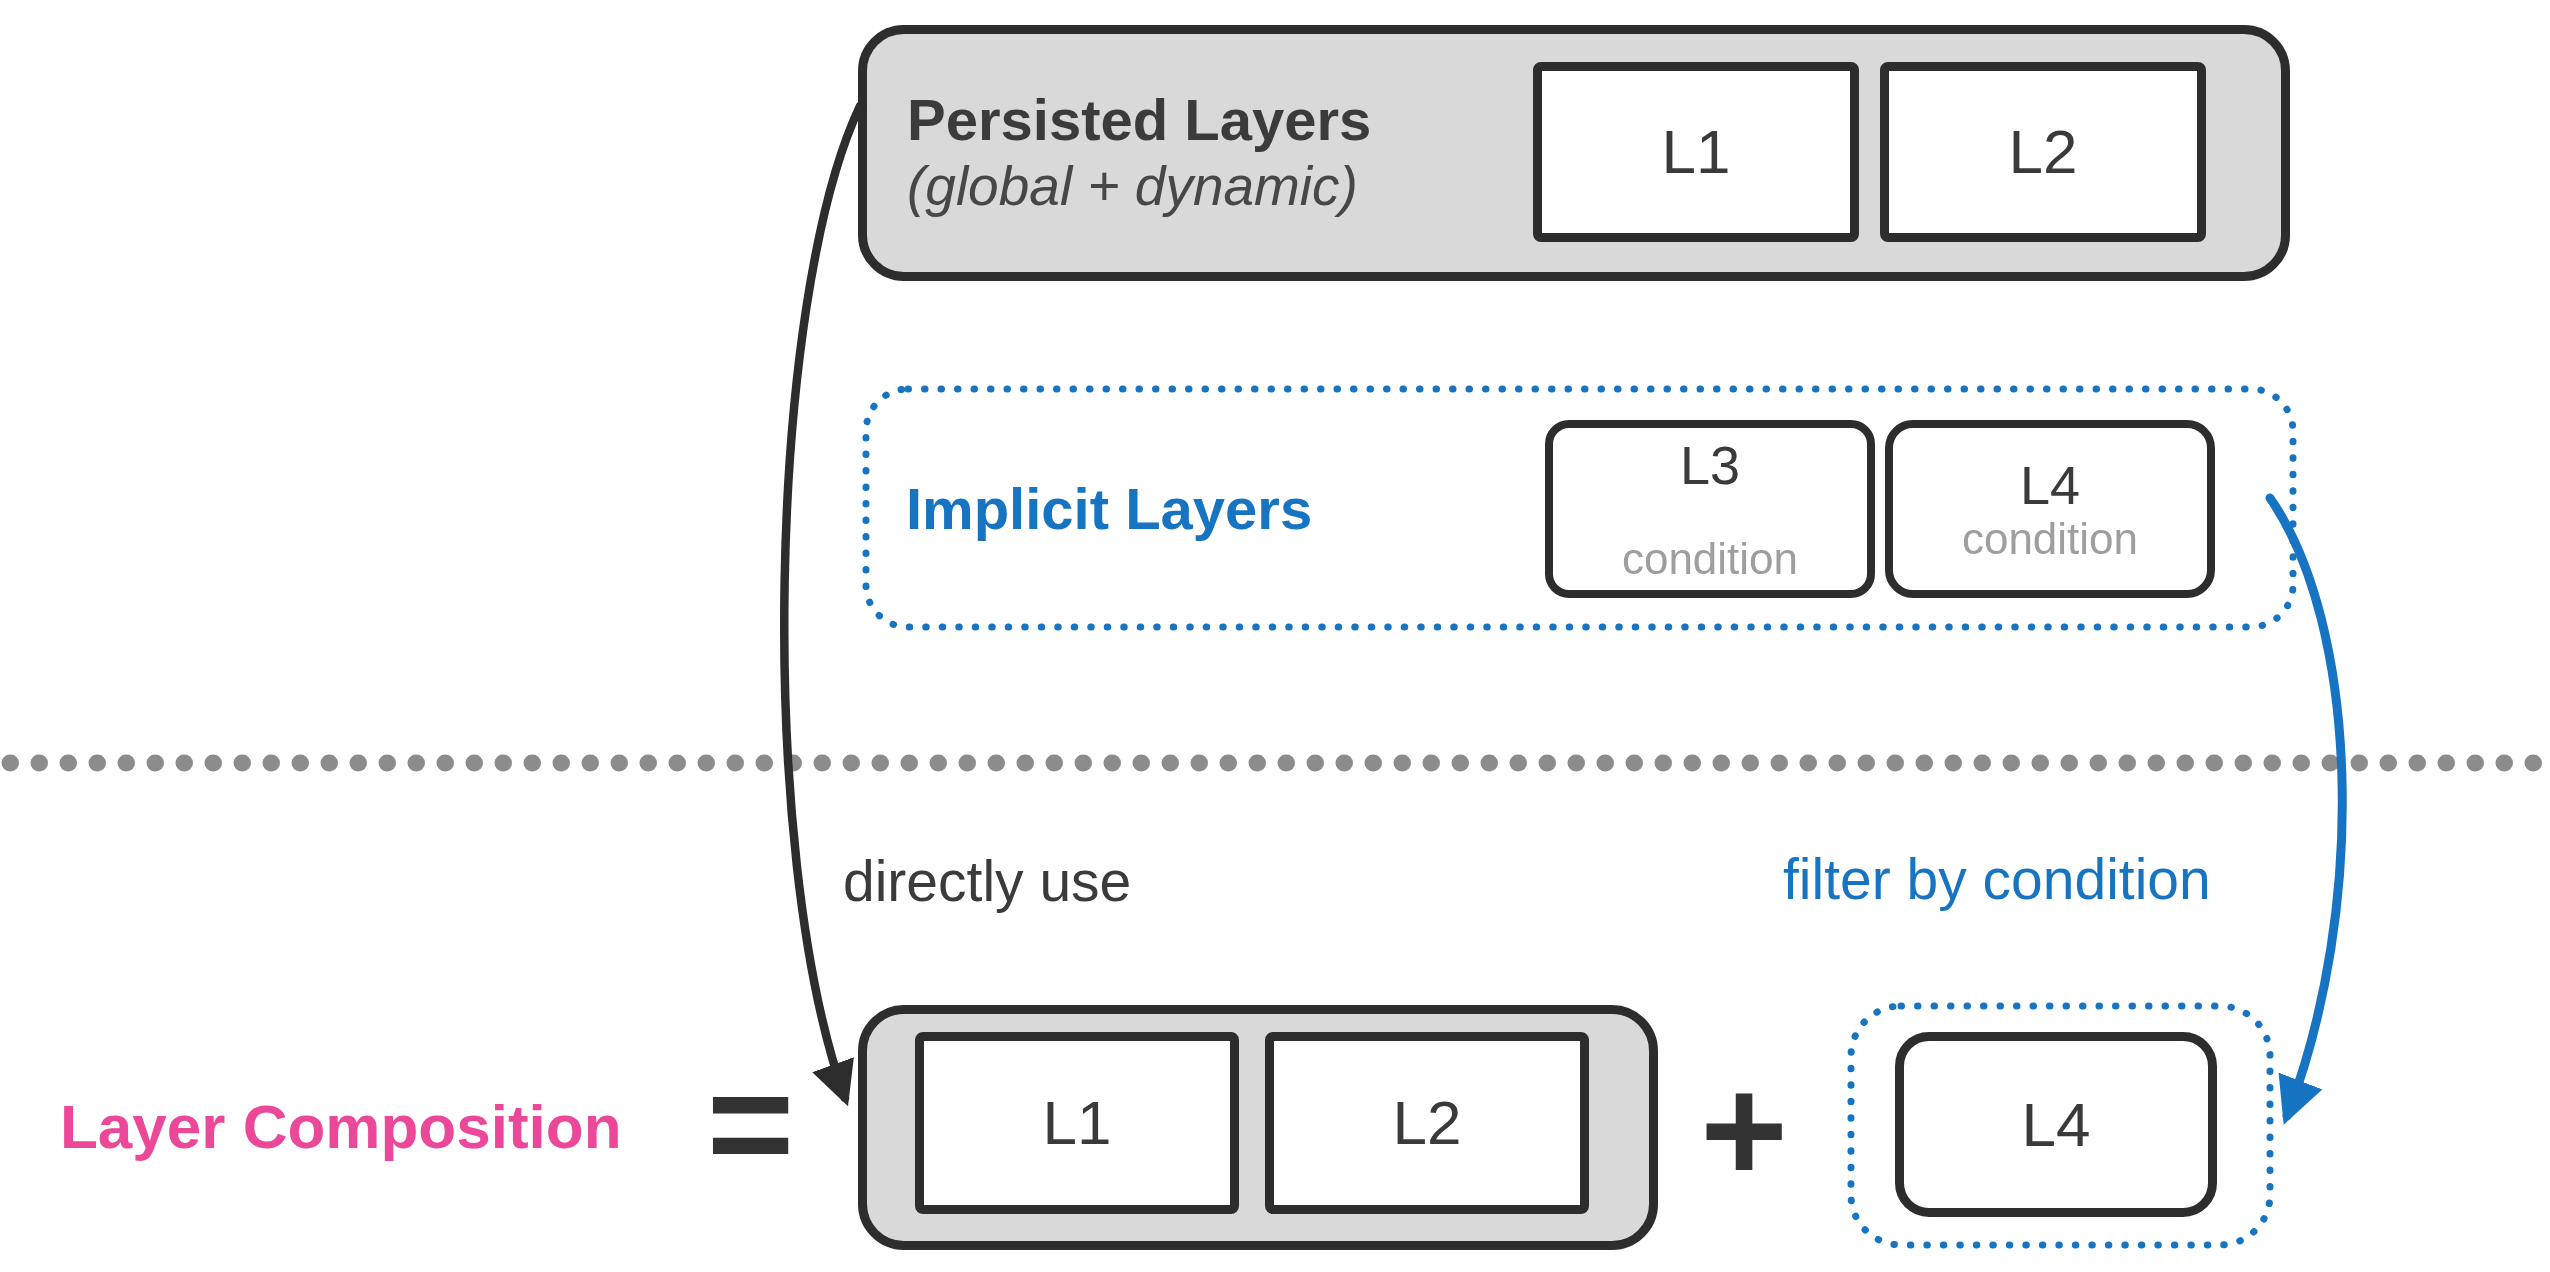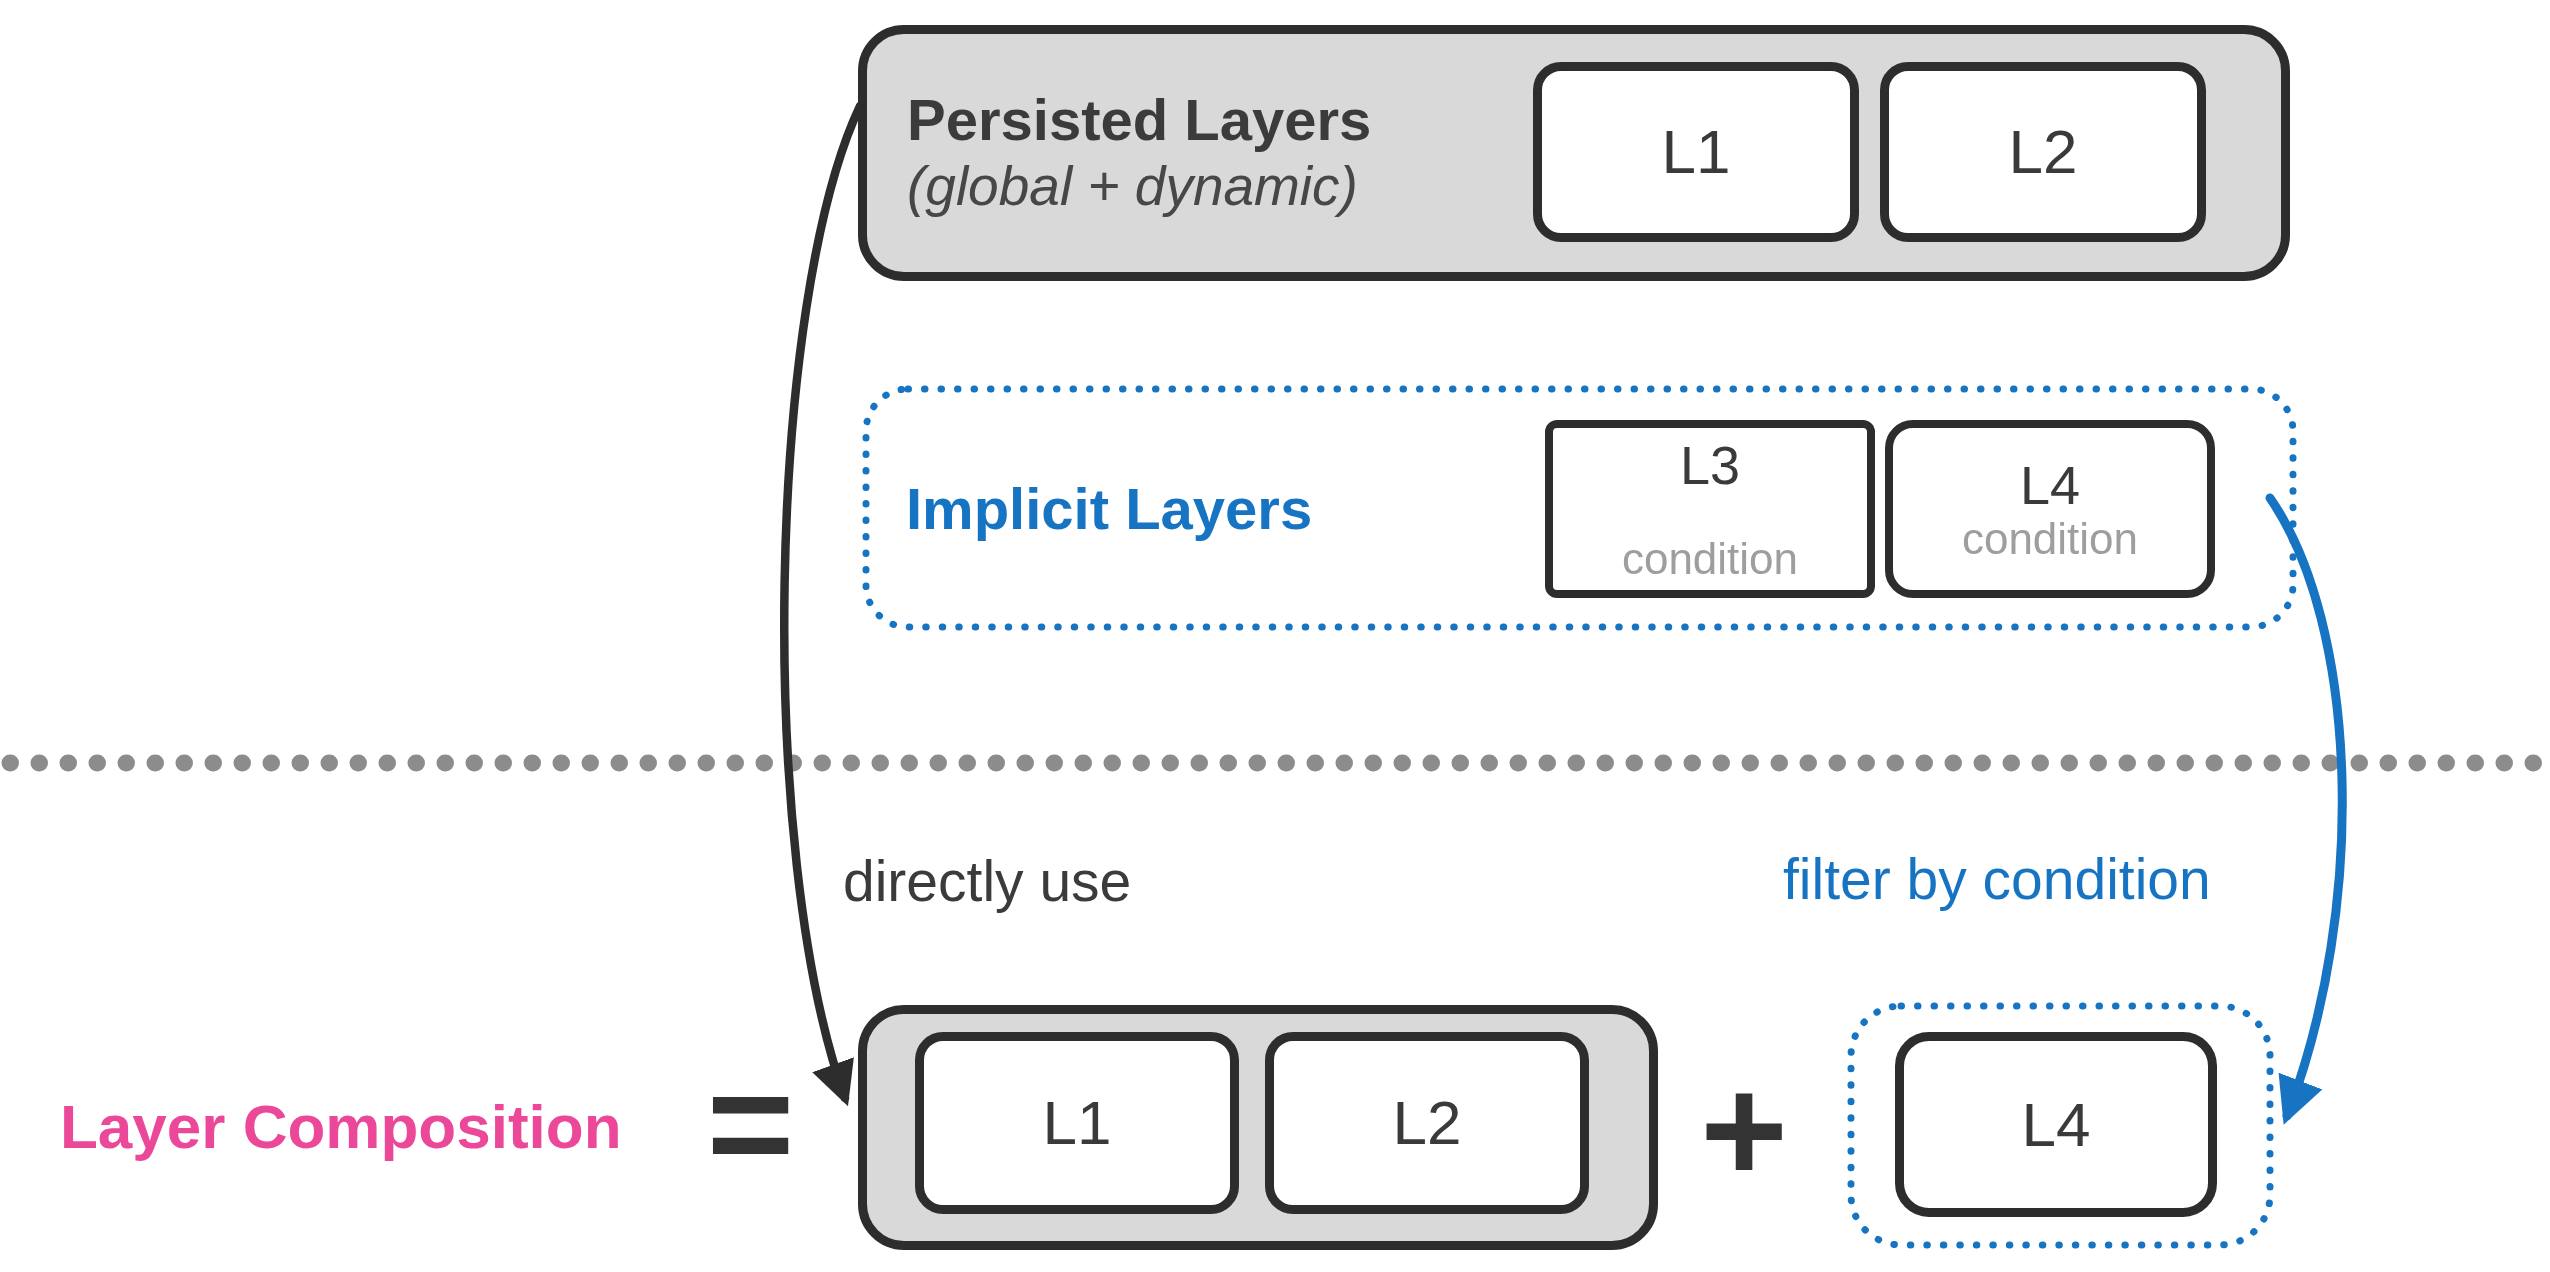--- a/index.html
+++ b/index.html
@@ -18,31 +18,31 @@
   #comp-box      { left:858px; top:1005px; width:800px; height:245px; }
 
   .box-title-block { position:absolute; left:40px; top:50%; transform:translateY(-50%); }
   .box-title   { font-size:58px; font-weight:bold; color:#3b3b3b; line-height:1.18; white-space:nowrap; }
   .box-subtitle{ font-size:55px; font-weight:normal; color:#474747; line-height:1.18; white-space:nowrap;font-style:italic; }
   .blue-title  { font-size:58px; font-weight:bold; color:#1674c2; white-space:nowrap;text-align:center; }
 
   
   .chip {
     position:absolute; box-sizing:border-box; background:#ffffff;
-    border:9px solid #2d2d2d; border-radius:28px;
+    border:9px solid #2d2d2d; border-radius:8px;
     display:flex; flex-direction:column; align-items:center; justify-content:center;
     color:#3a3a3a; text-align:center;
   }
   .chip .chip-label { font-size:62px; line-height:1.05; }
   .chip .chip-name  { font-size:54px; line-height:1.12; color:#3a3a3a; }
   .chip .chip-cond  { font-size:44px; line-height:1.1; color:#9e9e9e; }
 
   #chip-l1-top { left:1533px; top:62px;  width:326px; height:180px; }
   #chip-l2-top { left:1880px; top:62px;  width:326px; height:180px; }
-  #chip-l3     { left:1545px; top:420px; width:330px; height:178px; border-width:8px; border-radius:12px;gap:40px; }
+  #chip-l3     { left:1545px; top:420px; width:330px; height:178px; border-width:8px; border-radius:24px;gap:40px; }
   #chip-l4     { left:1885px; top:420px; width:330px; height:178px; border-width:8px; border-radius:28px; }
   #chip-l1-bot { left:915px;  top:1032px; width:324px; height:182px; }
   #chip-l2-bot { left:1265px; top:1032px; width:324px; height:182px; }
   #chip-l4-bot { left:1895px; top:1032px; width:322px; height:185px; border-radius:34px; }
 
   
   .section-label { font-size:57px; color:#8a8a8a; white-space:nowrap; }
   #label-data-structures { left:12px; top:645px; }
   #label-dispatch        { left:12px; top:800px; }
 

